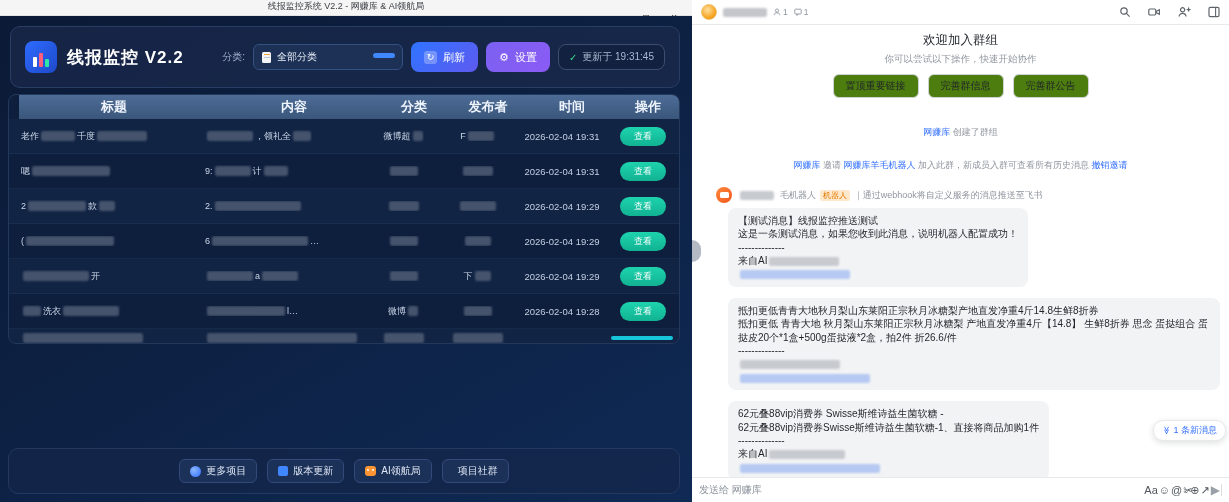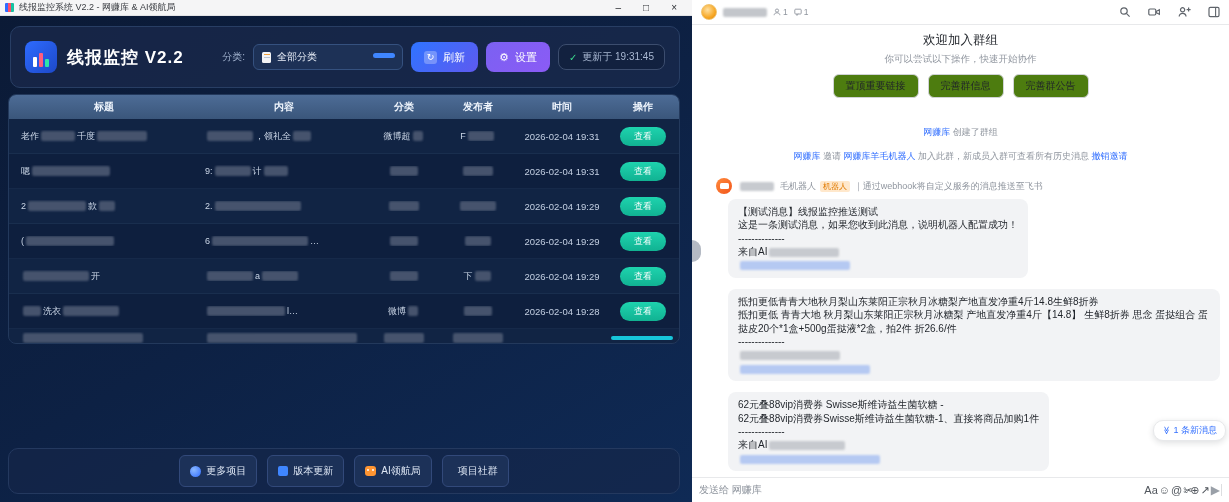--- a/index.html
+++ b/index.html
@@ -1,21 +1,21 @@
 <!DOCTYPE html>
 <html><head>
 <meta charset="utf-8">
 <style>
   * { margin:0; padding:0; box-sizing:border-box; }
   html,body { width:1229px; height:502px; overflow:hidden; }
   body { position:relative; font-family:"Liberation Sans","DejaVu Sans",sans-serif; background:#fff; }
 
   
   #left-window { position:absolute; left:0; top:0; width:692px; height:502px; }
-  .titlebar { height:16px; background:#f5f5f6; border-bottom:1px solid #e3e3e5; display:flex; align-items:center; padding:0 5px; }
+  .titlebar { height:16px; background:#f5f5f6; border-bottom:1px solid #e3e3e5; display:flex; align-items:center; padding:0 5px;flex-direction:column; }
   .tb-ico { width:9px; height:9px; margin-right:5px; border-radius:1px;
     background:linear-gradient(90deg,#2f6bff 0 33%,#ff4d6a 33% 66%,#17c3a3 66% 100%); }
   .tb-title { font-size:9px; color:#3a3d42; white-space:nowrap; }
   .tb-controls { margin-left:auto; display:flex; align-items:center; gap:22px; padding-right:10px; color:#2b2e33; font-size:10px; }
   .tb-controls span { cursor:default; line-height:1; }
 
   .app-body { position:absolute; top:16px; left:0; right:0; bottom:0;
     background:linear-gradient(150deg,#0b1a36 0%,#0d2144 50%,#0f2a55 100%); }
 
   .app-header { position:absolute; left:10px; right:12px; top:10px; height:62px;
@@ -44,21 +44,21 @@
   .btn-settings { background:linear-gradient(135deg,#7b61f2,#8b5bf5); }
   .btn-mini-ico { width:13px; height:13px; border-radius:3px; background:rgba(255,255,255,.28);
     display:flex; align-items:center; justify-content:center; font-size:9px; color:#fff; }
   .update-pill { height:26px; border:1px solid #3c4d6e; border-radius:8px; color:#a9b8d2; font-size:10px;
     display:flex; align-items:center; gap:5px; padding:0 10px; background:rgba(14,28,54,.5); white-space:nowrap; }
   .check { color:#3ad98c; font-size:10px; }
 
   .table-card { position:absolute; left:8px; right:12px; top:78px; height:250px;
     background:#0e1f3e; border:1px solid #23395c; border-radius:8px; overflow:hidden; }
   .thead { display:flex; height:24px; align-items:center;
-    background:linear-gradient(180deg,#4d6c96,#3a567b); font-size:10px; font-weight:bold; color:#eef4fc; }
+    background:linear-gradient(180deg,#4d6c96,#3a567b); font-size:13px; font-weight:bold; color:#eef4fc;margin-left:10px; }
   .c1 { width:190px; padding-left:12px; }
   .c2 { width:170px; padding-left:6px; }
   .c3 { width:70px;  text-align:center; }
   .c4 { width:78px;  text-align:center; }
   .c5 { width:90px;  text-align:center; }
   .c6 { flex:1; text-align:center; }
   .thead .c1,.thead .c2 { padding-left:0; text-align:center; }
   .trow { display:flex; align-items:center; height:35px; font-size:9px; color:#ccd7e7;
     border-bottom:1px solid rgba(130,160,210,.08); cursor:pointer; }
   .trow:nth-child(odd) { background:rgba(40,62,100,.16); }
@@ -72,21 +72,21 @@
   .hscroll { position:absolute; right:6px; bottom:3px; width:62px; height:4px; background:#17c6da; border-radius:2px; }
 
   .hint-card { position:absolute; left:8px; right:12px; top:336px; height:84px;
     border:1px solid #203459; border-radius:10px; background:rgba(17,33,64,.35); }
   .hint { text-align:center; margin-top:18px; font-size:10px; color:#7e8ba5; }
   .hint .hand { color:#f5c042; margin-right:4px; font-size:11px; }
 
   .footer-card { position:absolute; left:8px; right:12px; top:432px; height:46px;
     background:rgba(21,39,73,.6); border:1px solid #24395f; border-radius:10px;
     display:flex; align-items:center; justify-content:center; gap:10px; }
-  .f-btn { height:32px; background:#1c3158; border:1px solid #32497a; border-radius:6px; cursor:pointer;
+  .f-btn { height:24px; background:#1c3158; border:1px solid #32497a; border-radius:6px; cursor:pointer;
     color:#dde6f4; font-size:10px; display:flex; align-items:center; gap:5px; padding:0 10px; font-family:inherit; }
   .ico-globe { width:11px; height:11px; border-radius:50%; background:radial-gradient(circle at 35% 35%,#8ab8ff,#2f6bff); }
   .ico-update { width:10px; height:10px; border-radius:2px; background:#3f86ff; }
   .ico-robot { width:11px; height:10px; border-radius:3px; background:#ff9532; position:relative; }
   .ico-robot::after { content:""; position:absolute; left:2px; top:3px; width:2px; height:2px; border-radius:50%;
     background:#fff; box-shadow:5px 0 0 #fff; }
 
   
   #chat-window { position:absolute; left:692px; top:0; width:537px; height:502px; background:#fff; }
   .chat-top { height:25px; border-bottom:1px solid #e8e9eb; display:flex; align-items:center; padding:0 9px; gap:6px; }
@@ -100,21 +100,21 @@
   .chat-body { position:absolute; top:26px; left:0; right:0; bottom:25px; overflow:hidden; background:#fff; }
   .welcome { text-align:center; padding-top:6px; }
   .w-title { font-size:12.5px; color:#1f2329; font-weight:500; }
   .w-sub { font-size:9.5px; color:#8f959e; margin-top:4px; }
   .w-btns { display:flex; justify-content:center; gap:9px; margin-top:8px; }
   .w-btn { border:1px solid #d0d3d6; border-radius:6px; background:#4d7c0f; padding:4px 12px;
     font-size:10px; color:#1f2329; cursor:pointer; font-family:Liberation Serif, serif; }
 
   .sys { text-align:center; font-size:9px; color:#8f959e; }
   .sys-1 { margin-top:28px; }
-  .sys-2 { margin-top:11px; }
+  .sys-2 { margin-top:20px; }
   .sys .link { color:#3370ff; cursor:pointer; }
 
   .msg-block { padding-left:24px; margin-top:15px; }
   .bot-row { display:flex; align-items:center; gap:6px; }
   .bot-avatar { width:16px; height:16px; border-radius:50%; flex:none; position:relative;
     background:linear-gradient(135deg,#ff8a3c,#f2551b); }
   .bot-avatar::after { content:""; position:absolute; left:3.5px; top:5px; width:9px; height:6px;
     background:#fff; border-radius:1.5px; }
   .bot-head { display:flex; align-items:center; gap:4px; font-size:9px; color:#8f959e; white-space:nowrap; }
   .bot-badge { background:#ffe8cc; color:#e07a00; font-size:8px; padding:0 3px; border-radius:2px; line-height:11px; }

